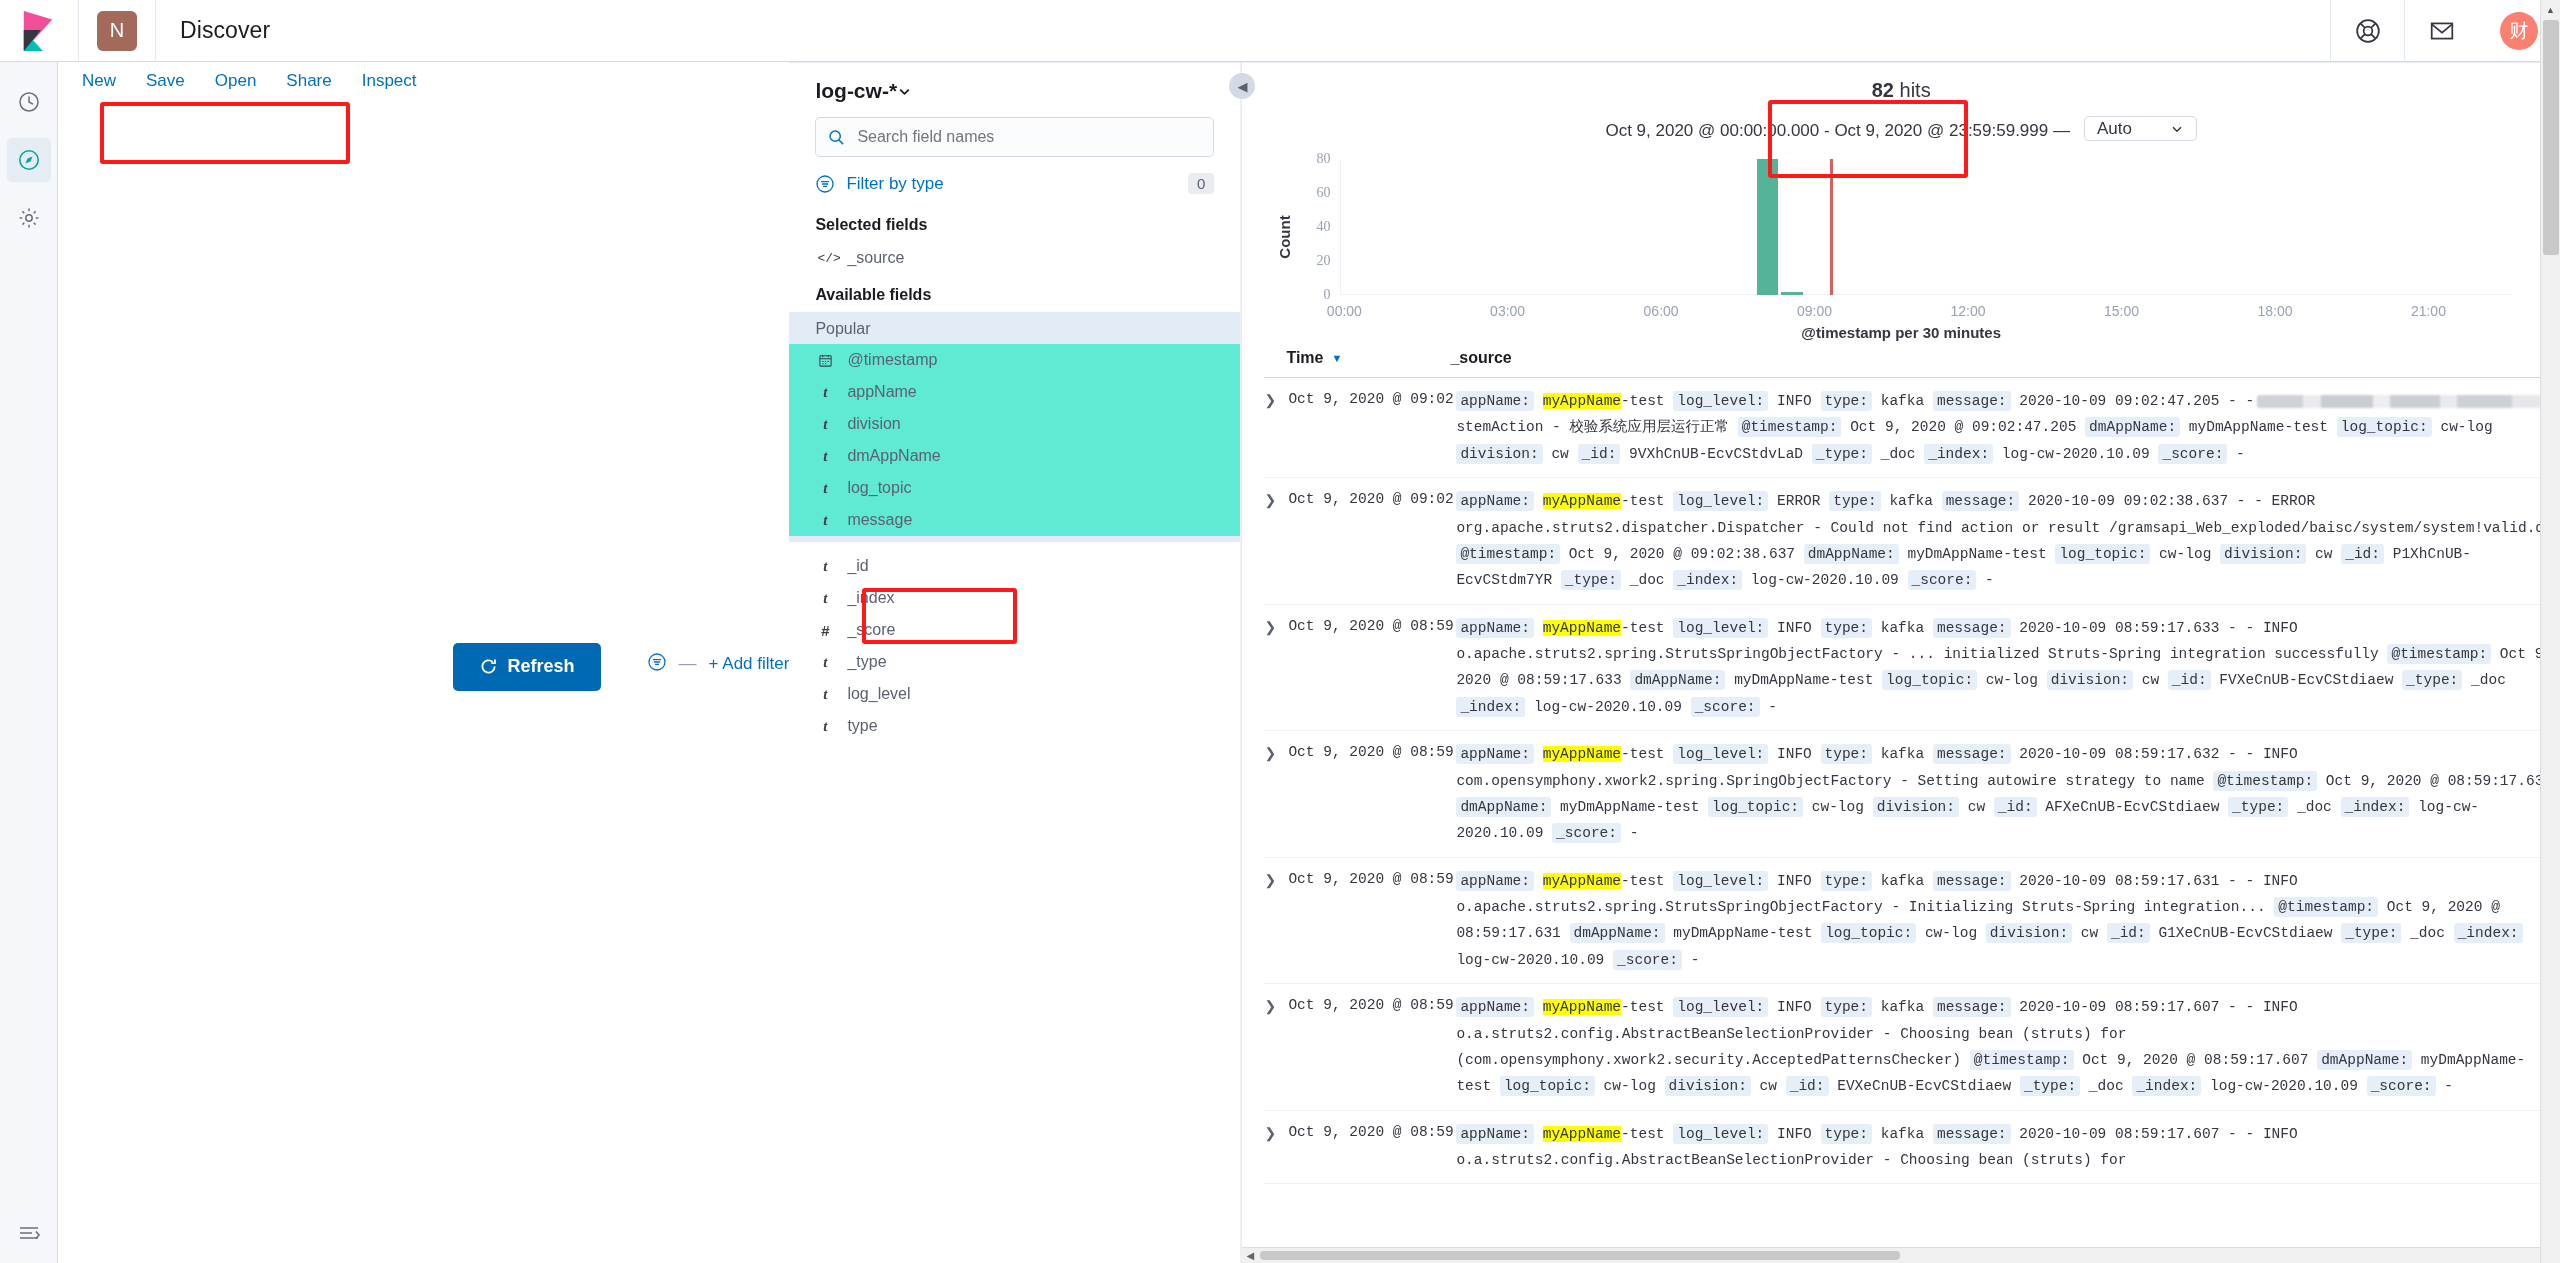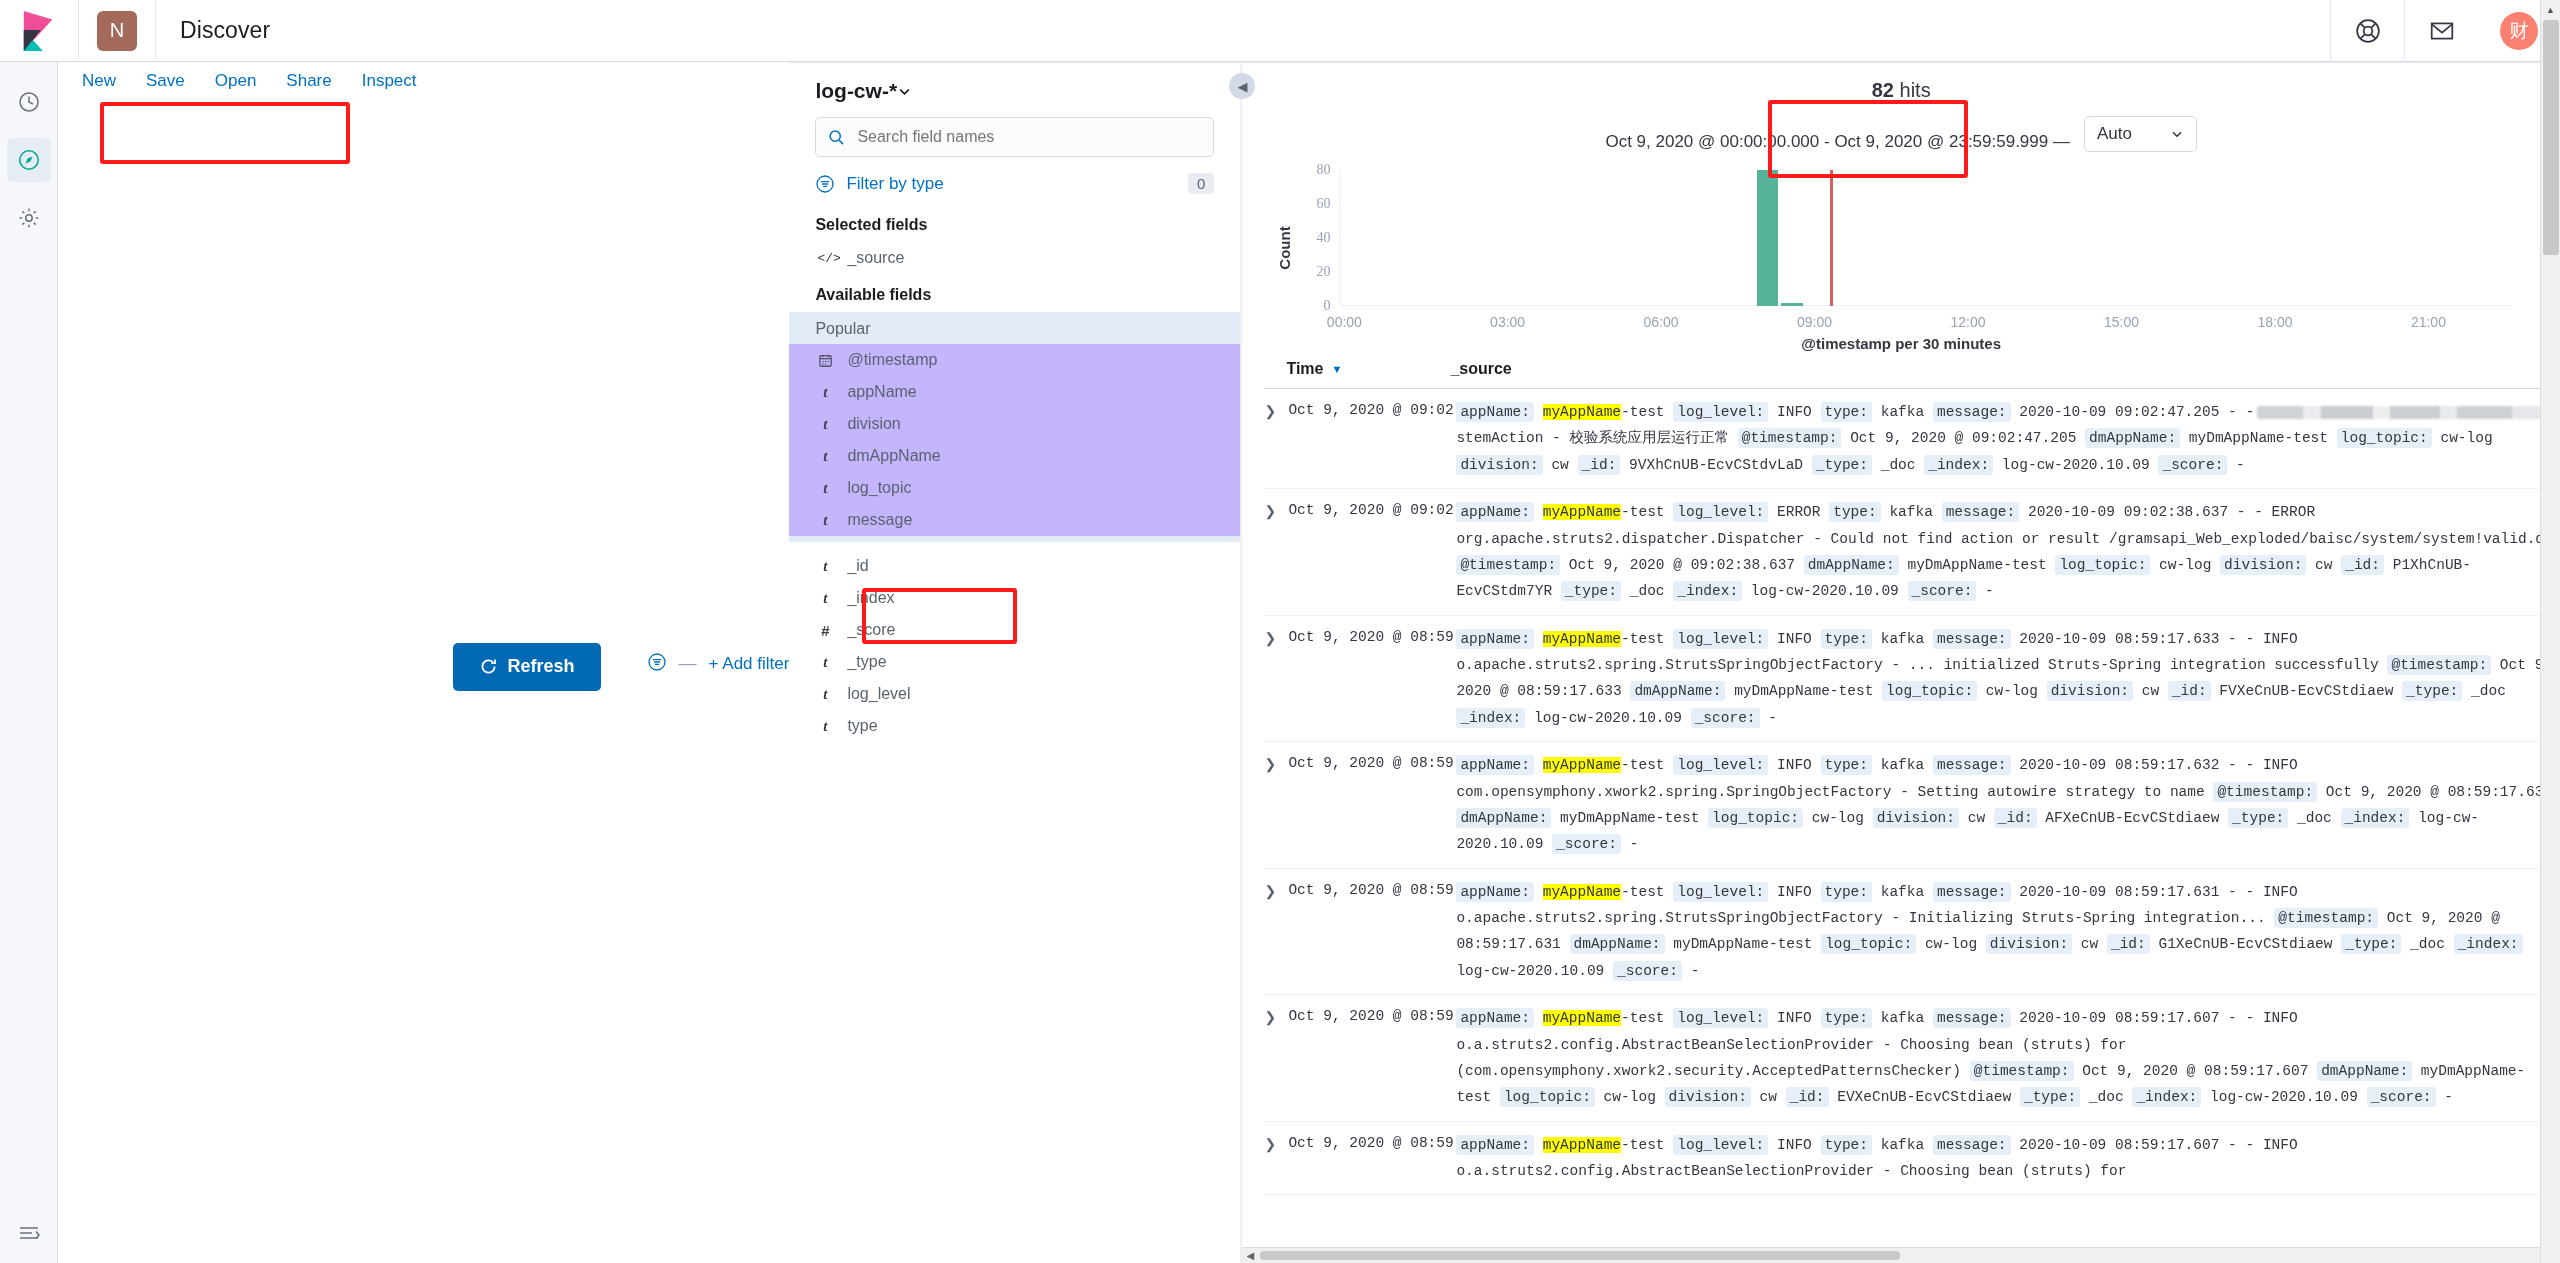--- a/index.html
+++ b/index.html
@@ -173,21 +173,21 @@
   .section-head {
     font-size: 16px; font-weight: 700; color: #1a1c21;
     padding: 12px 0 8px 26px;
   }
   .popular-block { background: #e3ecf6; padding-bottom: 6px; }
   .popular-label { font-size: 16px; color: #5a6270; padding: 8px 0 6px 26px; }
   .field-item {
     display: flex; align-items: center; gap: 14px;
     padding: 7px 0 7px 28px; font-size: 16px; color: #5a6270; cursor: pointer;
   }
-  .field-item.hl { background: #c4b5fd; }
+  .field-item.hl { background: #5eead4; }
   .ftype {
     width: 16px; text-align: center; font-size: 15px; color: #3b3f46;
     font-family: "Liberation Serif", serif; font-style: italic; font-weight: 700;
     flex-shrink: 0;
   }
   .ftype.num { font-family: "Liberation Sans", sans-serif; font-style: normal; }
   .ftype.src { font-family: "Liberation Mono", monospace; font-style: normal; font-weight: 400; font-size: 13px; }
   .ftype.date svg { width: 15px; height: 15px; display: block; margin: 0 auto; }
 
   
@@ -206,21 +206,21 @@
 
   
   .hist-head { text-align: center; padding: 16px 0 4px 0; }
   .hits { font-size: 20px; color: #343741; }
   .hits b { font-weight: 700; }
   .timerange-row {
     display: flex; align-items: flex-end; justify-content: center; gap: 14px;
     padding: 10px 0 4px 0; font-size: 17px; color: #343741;
   }
   .interval-select {
-    border: 1px solid #d3dae6; border-radius: 5px; height: 36px;
+    border: 1px solid #d3dae6; border-radius: 5px; height: 25px;
     display: flex; align-items: center; gap: 38px; padding: 0 12px;
     font-size: 17px; color: #343741; background: #fff; cursor: pointer;
   }
 
   
   .chart-area { height: 190px; position: relative; margin: 6px 40px 0 40px; }
   .chart-inner { position: absolute; left: 60px; right: 8px; top: 8px; bottom: 46px; }
   .y-axis { position: absolute; left: 0; top: 8px; bottom: 46px; width: 58px; }
   .y-tick {
     position: absolute; right: 10px; transform: translateY(-50%);

